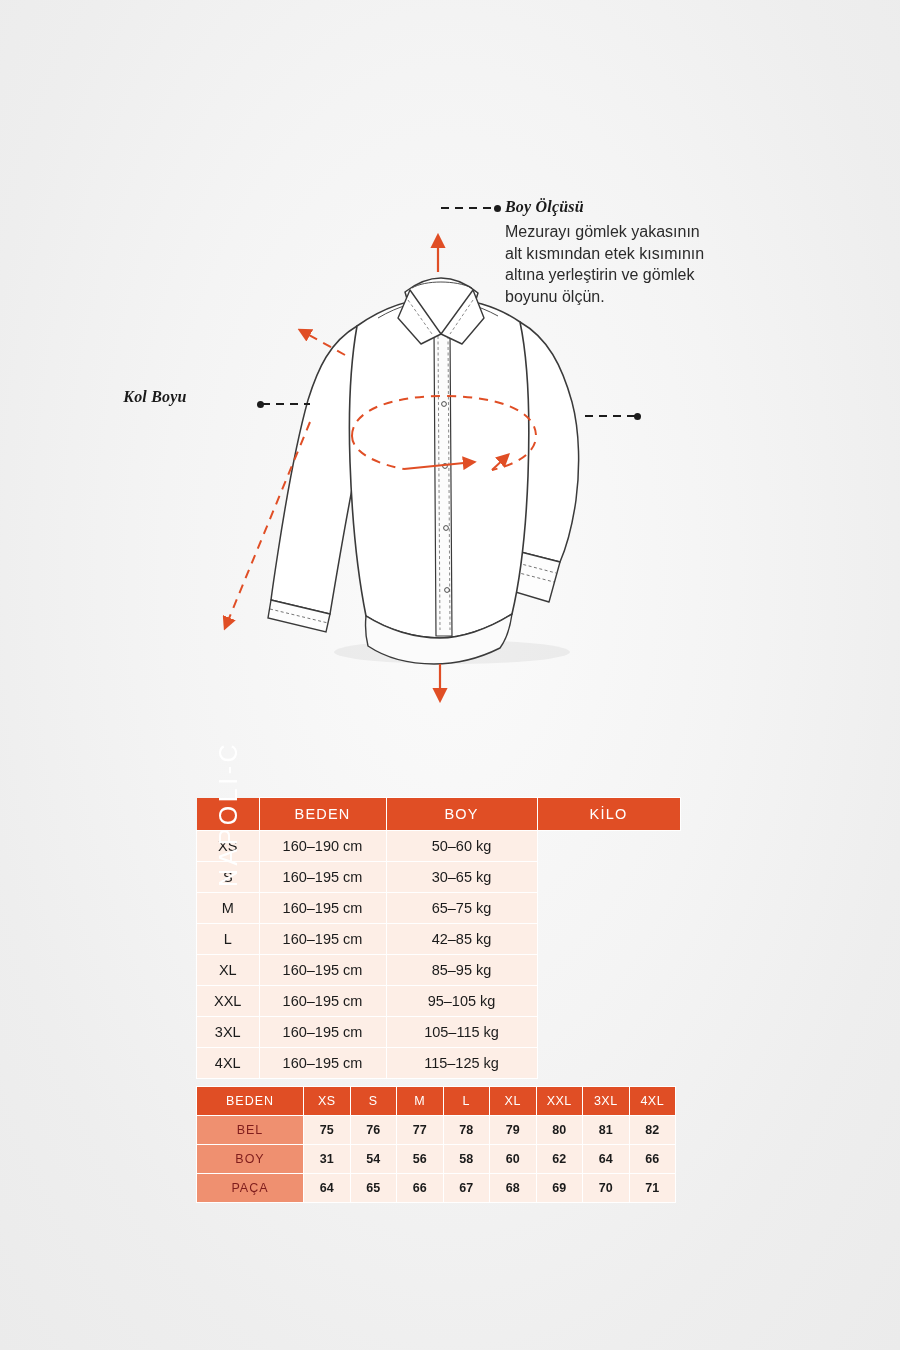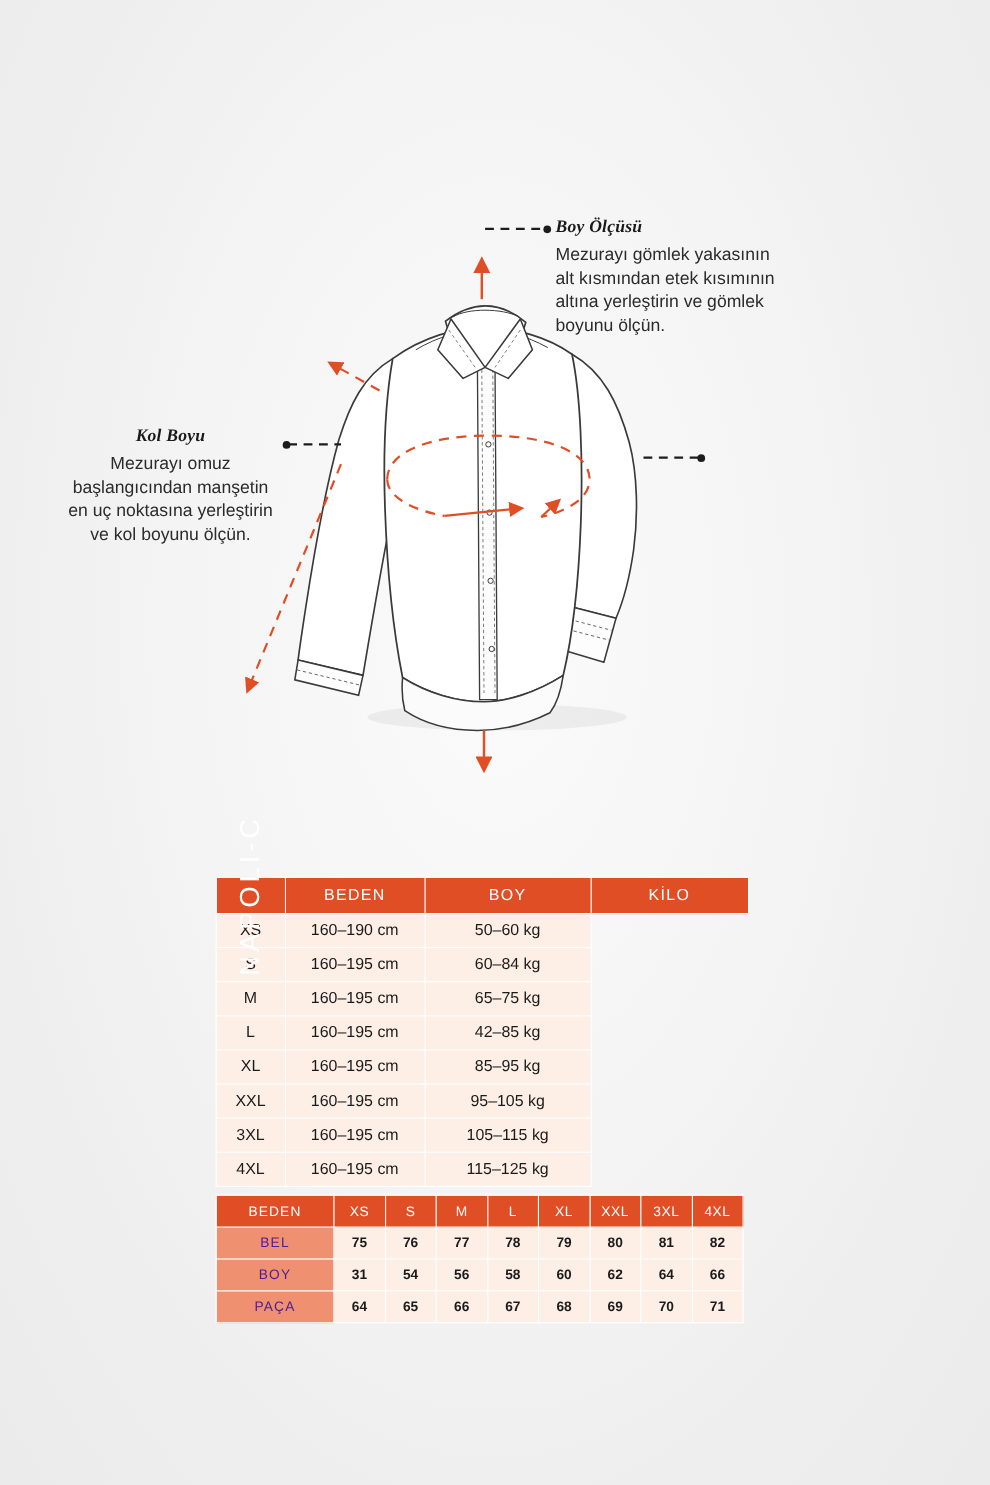--- a/index.html
+++ b/index.html
@@ -155,21 +155,21 @@
     width: 104px;
     letter-spacing: 1px;
   }
   .sub-table thead th {
     background: #e04e25;
     color: #ffffff;
     letter-spacing: .5px;
   }
   .sub-table tbody th {
     background: #ef9070;
-    color: #4c1d95;
+    color: #7f1d1d;
     letter-spacing: 1px;
   }
   .sub-table tbody td {
     background: #fdeee6;
     color: #1b1b1b;
     font-weight: bold;
   }
 </style>
 </head>
 <body>
@@ -262,21 +262,20 @@
     <div class="dot" style="left:257px; top:401px;"></div>
 
     <div class="callout" id="callout-boy">
       <div class="title">Boy Ölçüsü</div>
       <div class="body">Mezurayı gömlek yakasının alt kısmından etek kısımının altına yerleştirin ve gömlek boyunu ölçün.</div>
     </div>
 
 
     <div class="callout left" id="callout-kol">
       <div class="title">Kol Boyu</div>
-      <div class="body">Mezurayı omuz  başlangıcından manşetin en uç noktasına yerleştirin ve kol boyunu ölçün.</div>
     </div>
   </div>
 
   <table class="size-table">
     <thead>
       <tr>
         <th class="brand-cell" rowspan="9">
           <span class="brand-text">NAPOLI-C</span>
         </th>
         <th class="col-beden">BEDEN</th>
@@ -286,21 +285,21 @@
     </thead>
     <tbody>
       <tr>
         <td>XS</td>
         <td>160–190 cm</td>
         <td>50–60 kg</td>
       </tr>
       <tr>
         <td>S</td>
         <td>160–195 cm</td>
-        <td>60–84 kg</td>
+        <td>30–65 kg</td>
       </tr>
       <tr>
         <td>M</td>
         <td>160–195 cm</td>
         <td>65–75 kg</td>
       </tr>
       <tr>
         <td>L</td>
         <td>160–195 cm</td>
         <td>42–85 kg</td>

